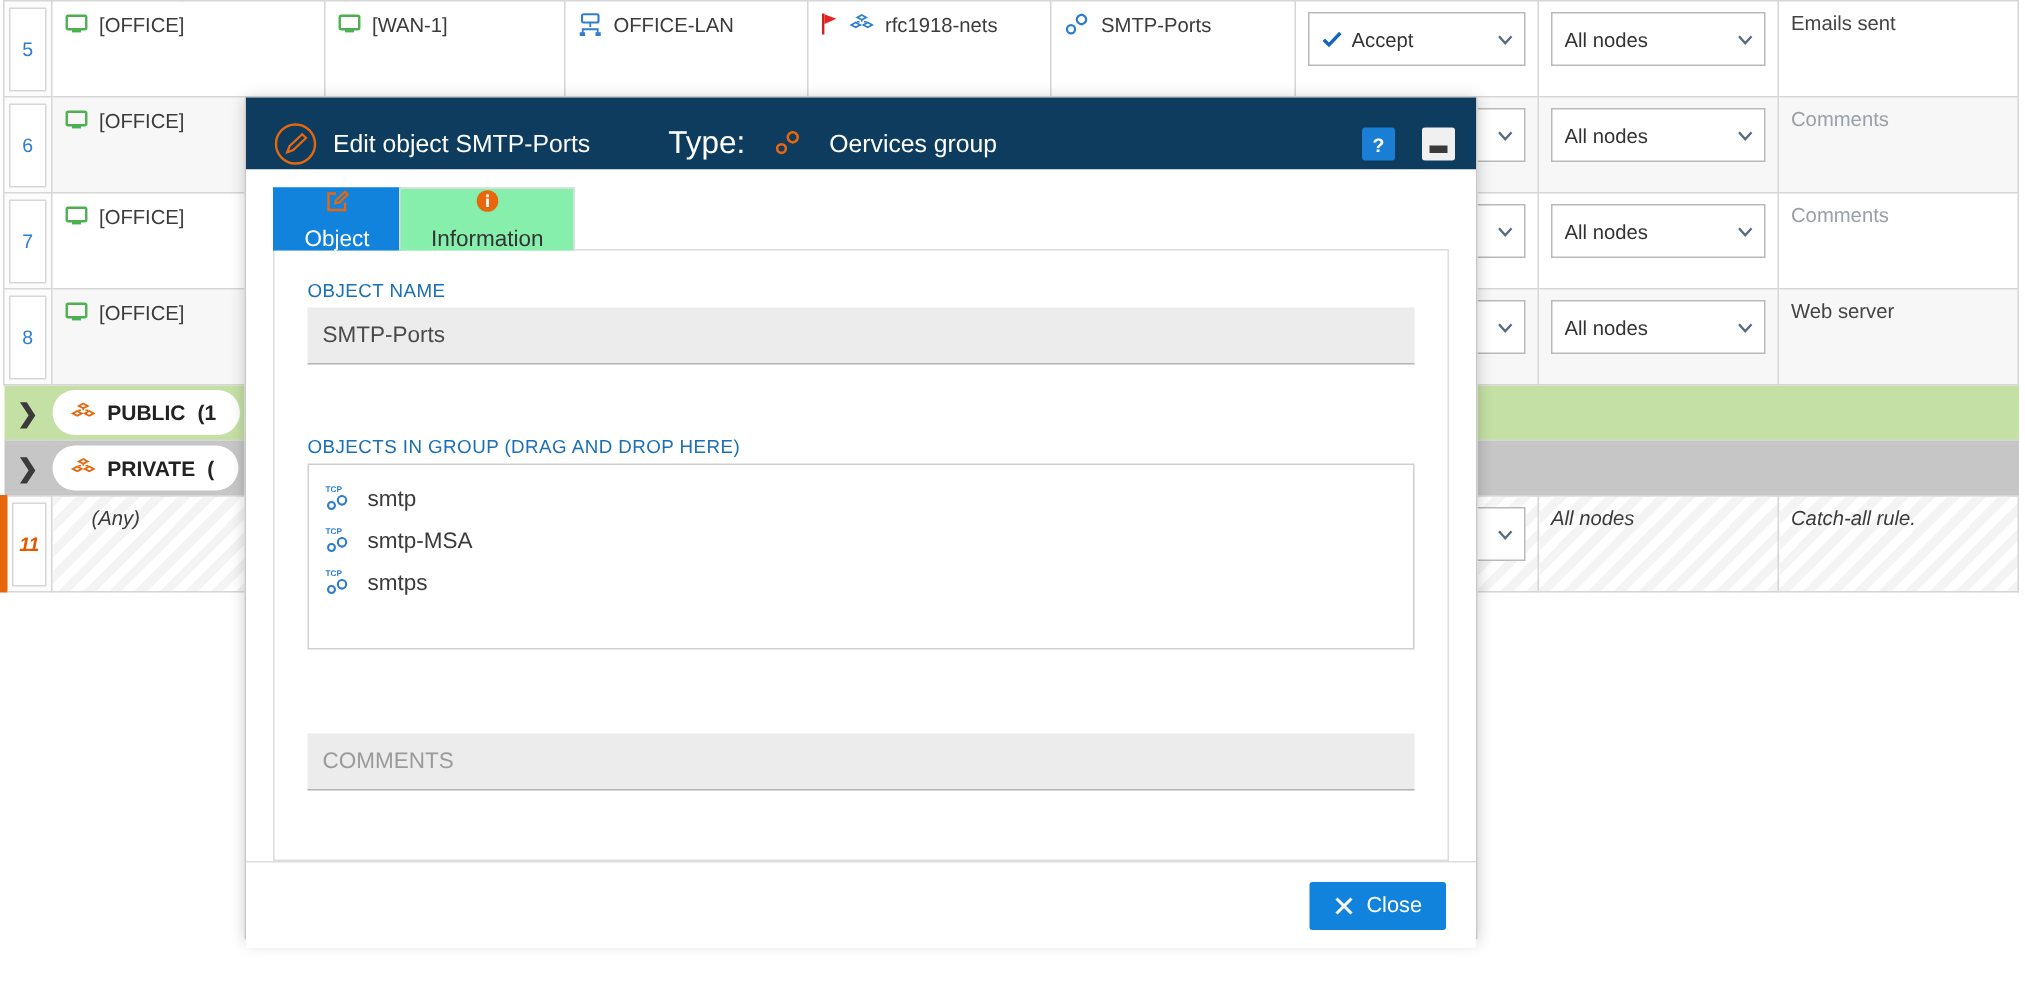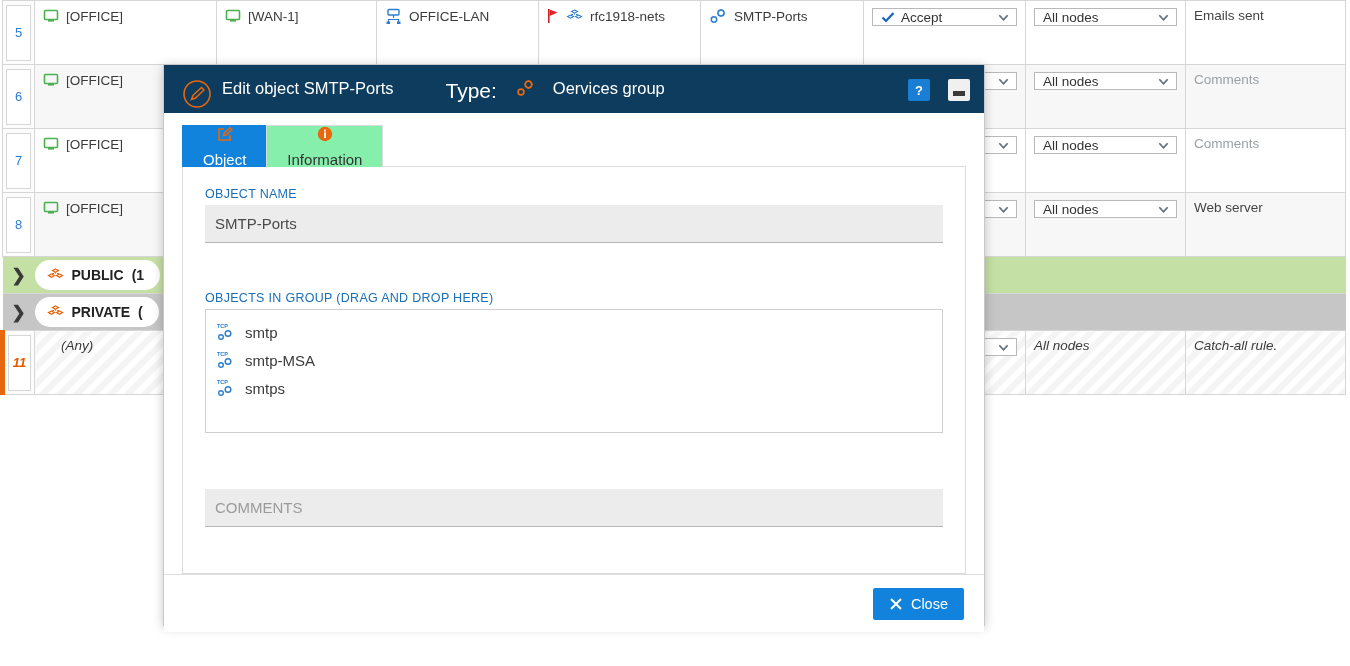--- a/index.html
+++ b/index.html
@@ -50,21 +50,21 @@
 
   
   .ico { flex: 0 0 auto; display: inline-block; line-height: 0; }
   .placeholder-txt { color: #9aa0a6; }
   .comment-txt { color: #444; }
 
   
   .ddl {
     display: flex; align-items: center; gap: 6px;
     border: 1px solid #b9b9b9; background: #fff;
-    height: 18px; padding: 0 6px 0 8px; width: 100%;
+    height: 36px; padding: 0 6px 0 8px; width: 100%;
     font-size: 13.5px; color: #333;
   }
   .ddl .lbl { flex: 1 1 auto; white-space: nowrap; overflow: hidden; }
   .chev { width: 13px; height: 13px; flex: 0 0 auto; }
 
   
   tr.grp td { height: 36px; padding: 0; border-left: none; border-right: none; }
   tr.grp-public td { background: #c5e0a5 !important; }
   tr.grp-private td { background: #c6c6c6 !important; }
   .grp-wrap { display: flex; align-items: center; height: 36px; }
@@ -101,21 +101,21 @@
   .modal {
     position: absolute; left: 163px; top: 64px;
     width: 822px; height: 562px;
     background: #ffffff;
     border: 1px solid #c8c8c8;
     box-shadow: 0 2px 10px rgba(0,0,0,.22);
     display: flex; flex-direction: column;
   }
   .modal-title {
     height: 48px; background: #0d3c5e; flex: 0 0 48px;
-    display: flex; align-items: flex-start; padding: 14px 14px 0 18px;
+    display: flex; align-items: center; padding: 14px 14px 0 18px;
     color: #ffffff; font-size: 16px; gap: 10px;
   }
   .title-edit-ico { width: 30px; height: 30px; flex: 0 0 30px; }
   .modal-title .t-text { font-size: 16.5px; }
   .title-type-label { margin-left: 42px; font-size: 21px; }
   .title-type-ico { width: 20px; height: 20px; margin-left: 8px; }
   .title-type-name { margin-left: 8px; font-size: 16.5px; }
   .title-spacer { flex: 1 1 auto; }
   .btn-help {
     width: 22px; height: 22px; background: #1a7fd4; color: #fff;

